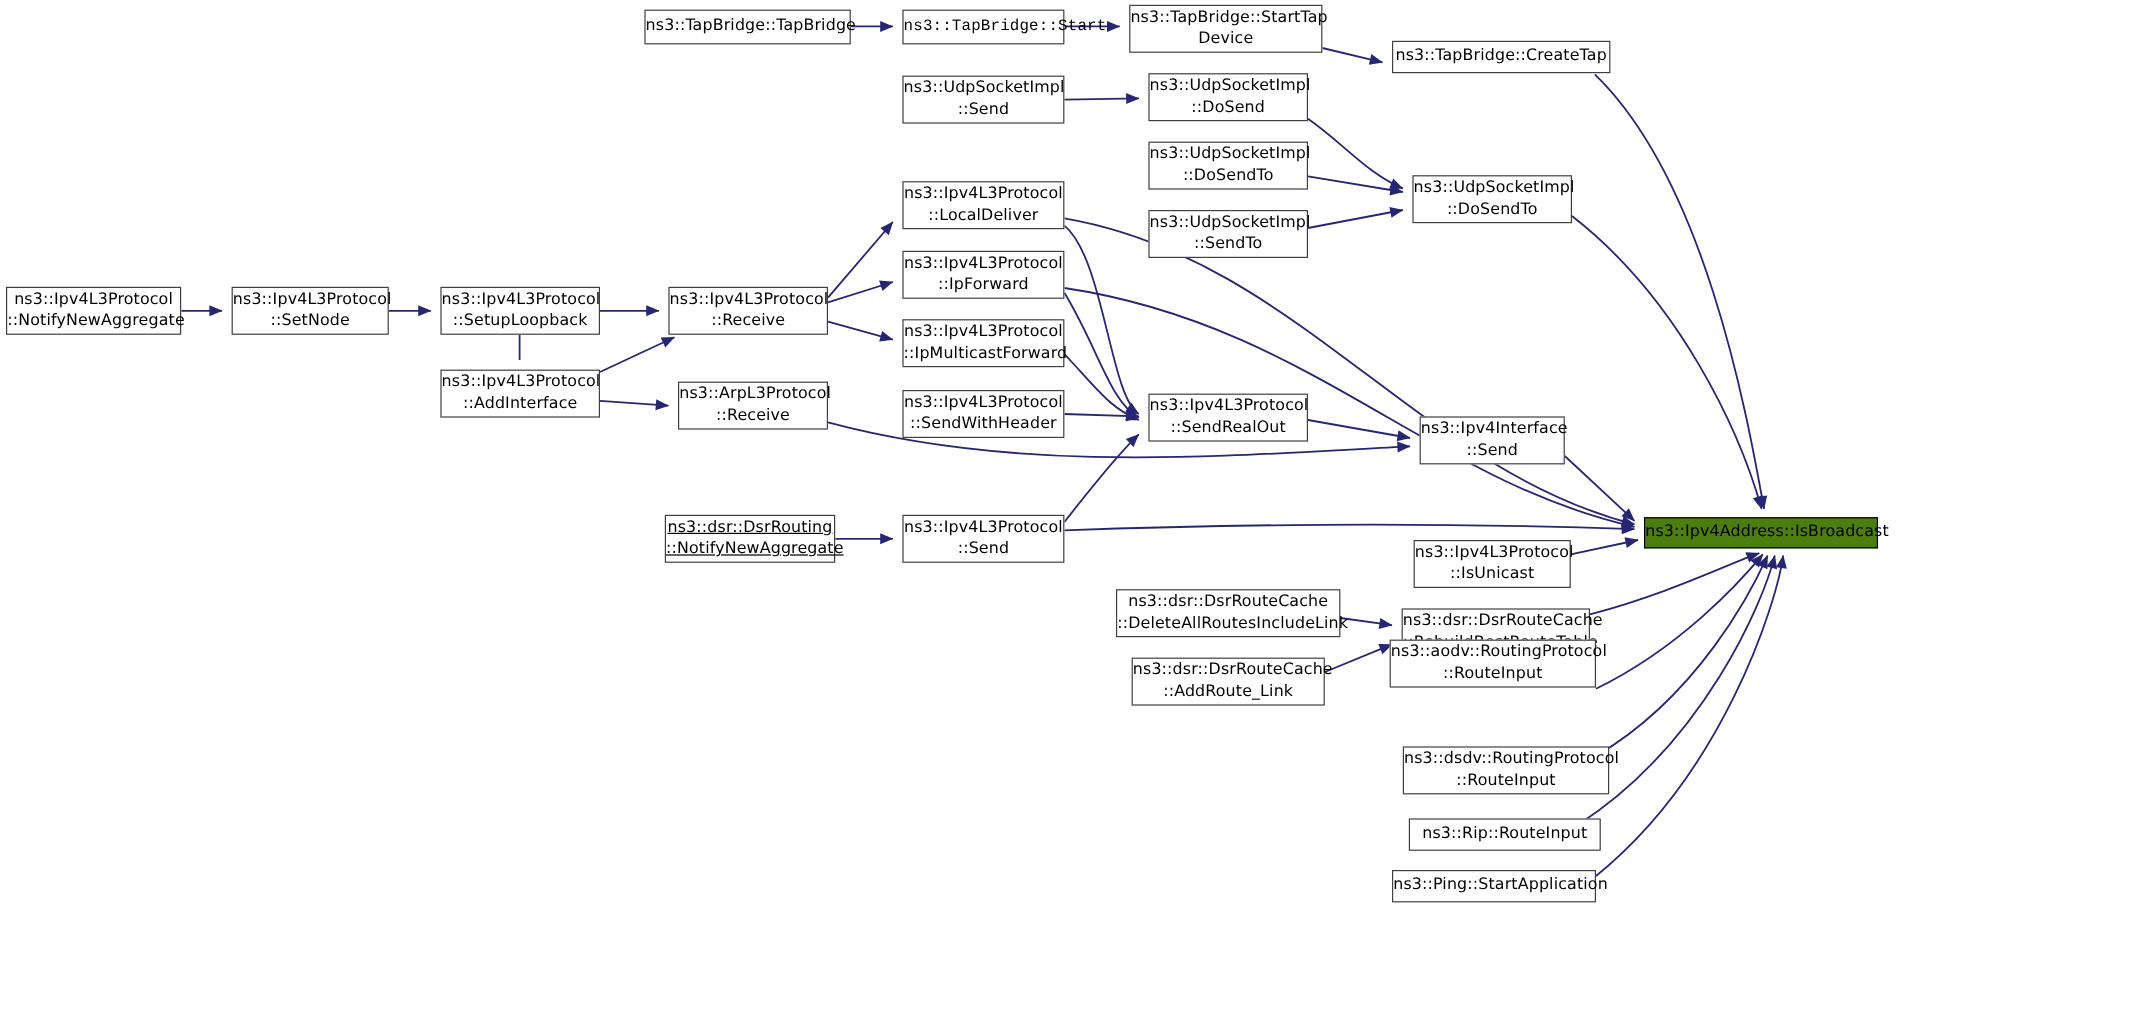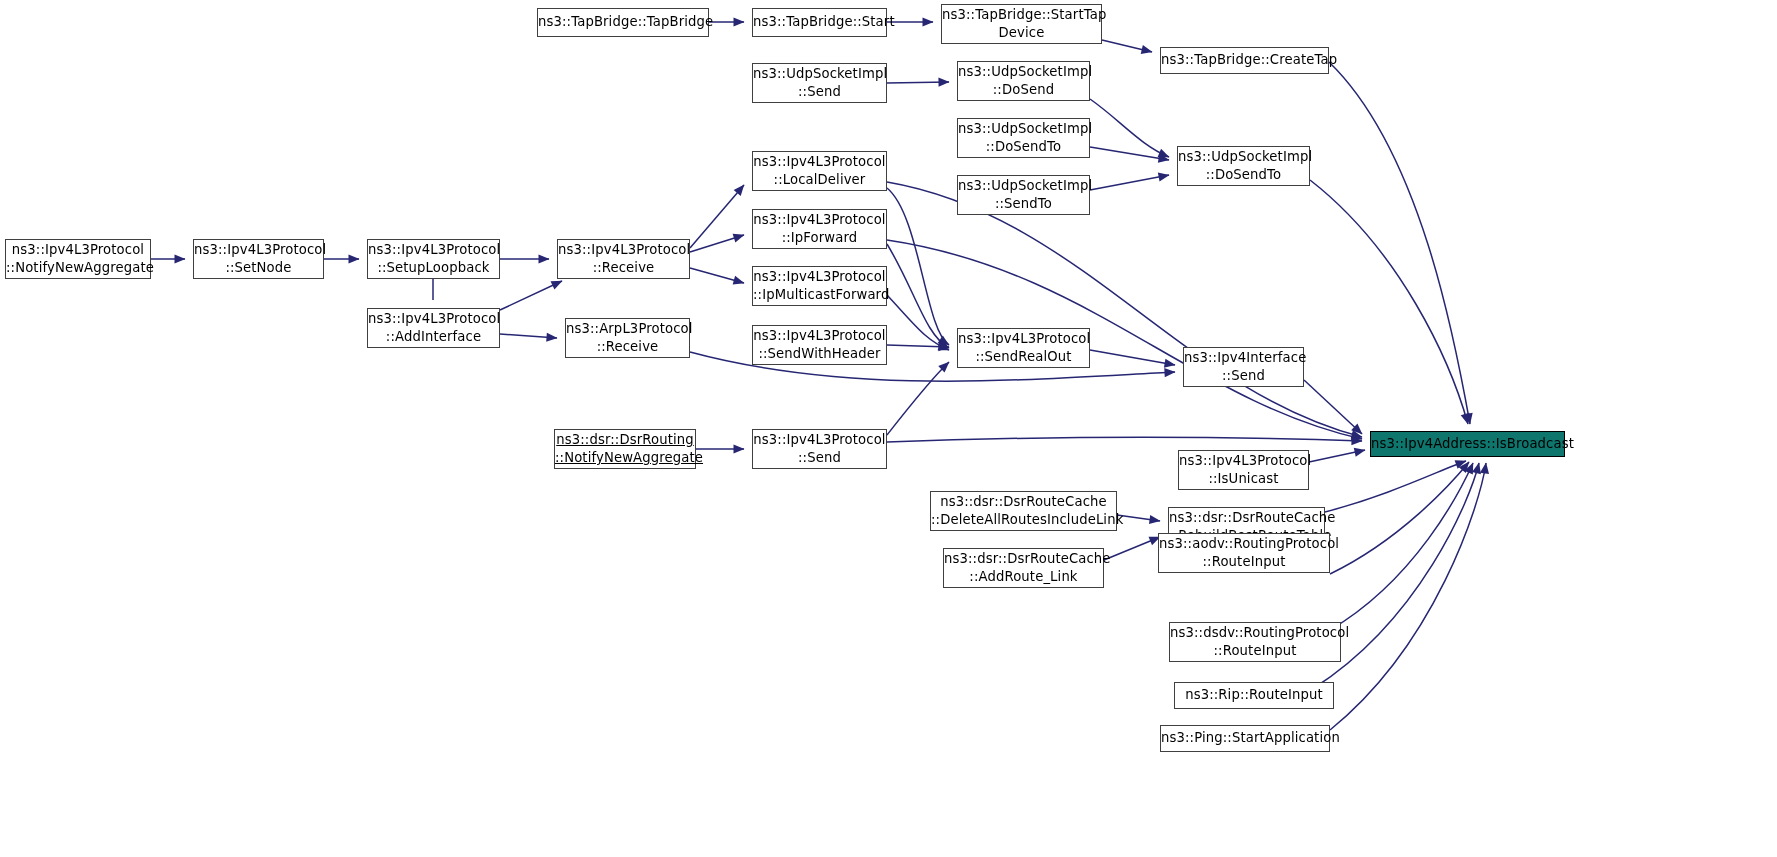--- a/index.html
+++ b/index.html
@@ -35,21 +35,21 @@
     line-height: 1.38;
     text-align: center;
     display: flex;
     flex-direction: column;
     align-items: center;
     justify-content: center;
     white-space: pre;
     letter-spacing: 0.01em;
   }
   .node.highlight {
-    background: #0f766e;
+    background: #4d7c0f;
     border: 1px solid #000000;
   }
   .node .l1, .node .l2 {
     display: block;
     width: 100%;
   }
 </style>
 </head>
 <body>
 
@@ -126,23 +126,23 @@
       <polygon points="1469.3191958646967,461.6151441828937 1465.8375603587494,473.0185741144417 1458.7562133239928,467.145370204024" fill="#262673"></polygon>
       <path d="M 1330,630 C 1415,580 1460,492 1473,463" fill="none" stroke="#262673" stroke-width="1.5"></path>
       <polygon points="1473.2056802482946,462.5442636338172 1472.8734893546964,474.4627219741484 1464.4879402169329,470.67820540552884" fill="#262673"></polygon>
       <path d="M 1314,688 C 1420,620 1470,500 1479,463" fill="none" stroke="#262673" stroke-width="1.5"></path>
       <polygon points="1479.1201365466613,462.51464733424416 1480.942377045067,474.29766221015643 1472.0118879951594,472.08714975158887" fill="#262673"></polygon>
       <path d="M 1330,730 C 1435,645 1480,505 1486,463" fill="none" stroke="#262673" stroke-width="1.5"></path>
       <polygon points="1486.0729351467585,462.505348138215 1489.0191590464935,474.058692447662 1479.9175647896502,472.716685747306" fill="#262673"></polygon>
     </svg>
   <div id="nodes-layer">
       <div class="node" style="left: 537px; top: 8px; width: 172px; height: 29px;"><span class="l1">ns3::TapBridge::TapBridge</span></div>
-      <div class="node" style="left: 752px; top: 8px; width: 135px; height: 29px;"><span class="l1">ns3::TapBridge::Start</span></div>
+      <div class="node" style="left: 752px; top: 8px; width: 135px; height: 29px; font-family: Liberation Mono, monospace;"><span class="l1">ns3::TapBridge::Start</span></div>
       <div class="node" style="left: 941px; top: 4px; width: 161px; height: 40px;"><span class="l1">ns3::TapBridge::StartTap</span><span class="l2">Device</span></div>
-      <div class="node" style="left: 1160px; top: 47px; width: 169px; height: 27px; justify-content: center;"><span class="l1">ns3::TapBridge::CreateTap</span></div>
+      <div class="node" style="left: 1160px; top: 34px; width: 182px; height: 27px; justify-content: center;"><span class="l1">ns3::TapBridge::CreateTap</span></div>
       <div class="node" style="left: 752px; top: 63px; width: 135px; height: 40px;"><span class="l1">ns3::UdpSocketImpl</span><span class="l2">::Send</span></div>
       <div class="node" style="left: 957px; top: 61px; width: 133px; height: 40px;"><span class="l1">ns3::UdpSocketImpl</span><span class="l2">::DoSend</span></div>
       <div class="node" style="left: 957px; top: 118px; width: 133px; height: 40px;"><span class="l1">ns3::UdpSocketImpl</span><span class="l2">::DoSendTo</span></div>
       <div class="node" style="left: 957px; top: 175px; width: 133px; height: 40px;"><span class="l1">ns3::UdpSocketImpl</span><span class="l2">::SendTo</span></div>
       <div class="node" style="left: 1177px; top: 146px; width: 133px; height: 40px;"><span class="l1">ns3::UdpSocketImpl</span><span class="l2">::DoSendTo</span></div>
       <div class="node" style="left: 752px; top: 151px; width: 135px; height: 40px;"><span class="l1">ns3::Ipv4L3Protocol</span><span class="l2">::LocalDeliver</span></div>
       <div class="node" style="left: 752px; top: 209px; width: 135px; height: 40px;"><span class="l1">ns3::Ipv4L3Protocol</span><span class="l2">::IpForward</span></div>
       <div class="node" style="left: 752px; top: 266px; width: 135px; height: 40px;"><span class="l1">ns3::Ipv4L3Protocol</span><span class="l2">::IpMulticastForward</span></div>
       <div class="node" style="left: 5px; top: 239px; width: 146px; height: 40px;"><span class="l1">ns3::Ipv4L3Protocol</span><span class="l2">::NotifyNewAggregate</span></div>
       <div class="node" style="left: 193px; top: 239px; width: 131px; height: 40px;"><span class="l1">ns3::Ipv4L3Protocol</span><span class="l2">::SetNode</span></div>

